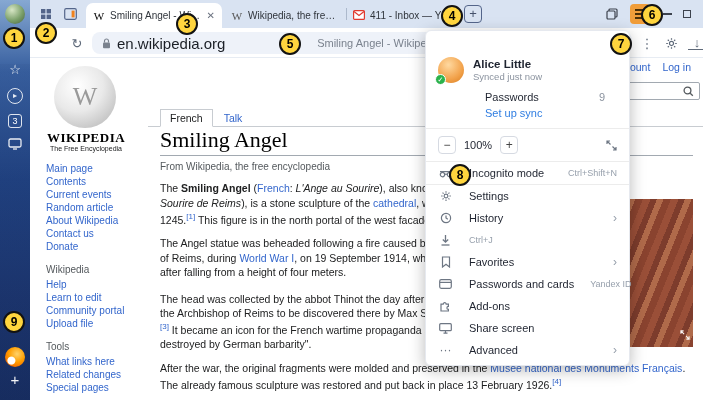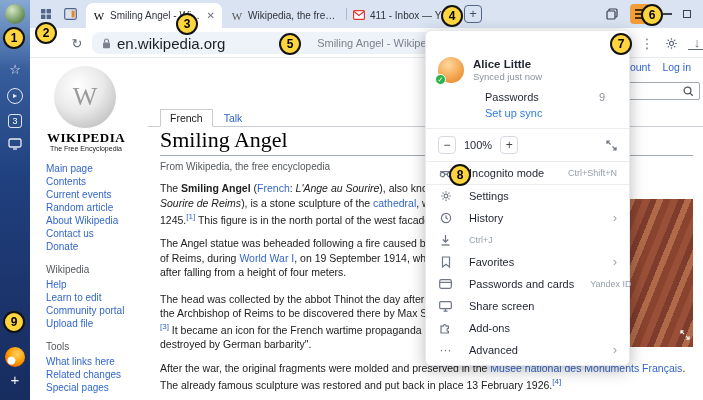--- a/index.html
+++ b/index.html
@@ -353,35 +353,35 @@
         <svg width="13" height="10" viewBox="0 0 13 10">
             <rect x="0.7" y="0.7" width="11.6" height="8.6" rx="1.5" fill="none" stroke="#6d7683" stroke-width="1.2"></rect>
             <path d="M1 3.4h11" stroke="#6d7683" stroke-width="1.2"></path>
           </svg>
       </span>
       <span class="m-label">Passwords and cards</span>
       <span class="m-acc">Yandex ID</span>
     </div>
     <div class="m-item">
       <span class="m-ic">
+        <svg width="12" height="12" viewBox="0 0 12 12">
+            <path d="M1 4.2h2.2a1.5 1.5 0 1 1 3 0H8.4v2.2a1.5 1.5 0 1 0 0 3V11H1z" fill="none" stroke="#6d7683" stroke-width="1.2"></path>
+          </svg>
+      </span>
+      <span class="m-label">Add-ons</span>
+      <span class="m-acc"></span>
+    </div>
+    <div class="m-item">
+      <span class="m-ic">
         <svg width="13" height="11" viewBox="0 0 13 11">
             <rect x="0.7" y="0.7" width="11.6" height="7" rx="1" fill="none" stroke="#6d7683" stroke-width="1.2"></rect>
             <path d="M4.5 10.2h4M6.5 7.7v2.5" stroke="#6d7683" stroke-width="1.2"></path>
           </svg>
       </span>
       <span class="m-label">Share screen</span>
-      <span class="m-acc"></span>
-    </div>
-    <div class="m-item">
-      <span class="m-ic">
-        <svg width="12" height="12" viewBox="0 0 12 12">
-            <path d="M1 4.2h2.2a1.5 1.5 0 1 1 3 0H8.4v2.2a1.5 1.5 0 1 0 0 3V11H1z" fill="none" stroke="#6d7683" stroke-width="1.2"></path>
-          </svg>
-      </span>
-      <span class="m-label">Add-ons</span>
       <span class="m-acc"></span>
     </div>
     <div class="m-item">
       <span class="m-ic">···</span>
       <span class="m-label">Advanced</span>
       <span class="m-acc" style="font-size:12px">›</span>
     </div>
   </div>
 
   <div class="callout c1">1</div>

